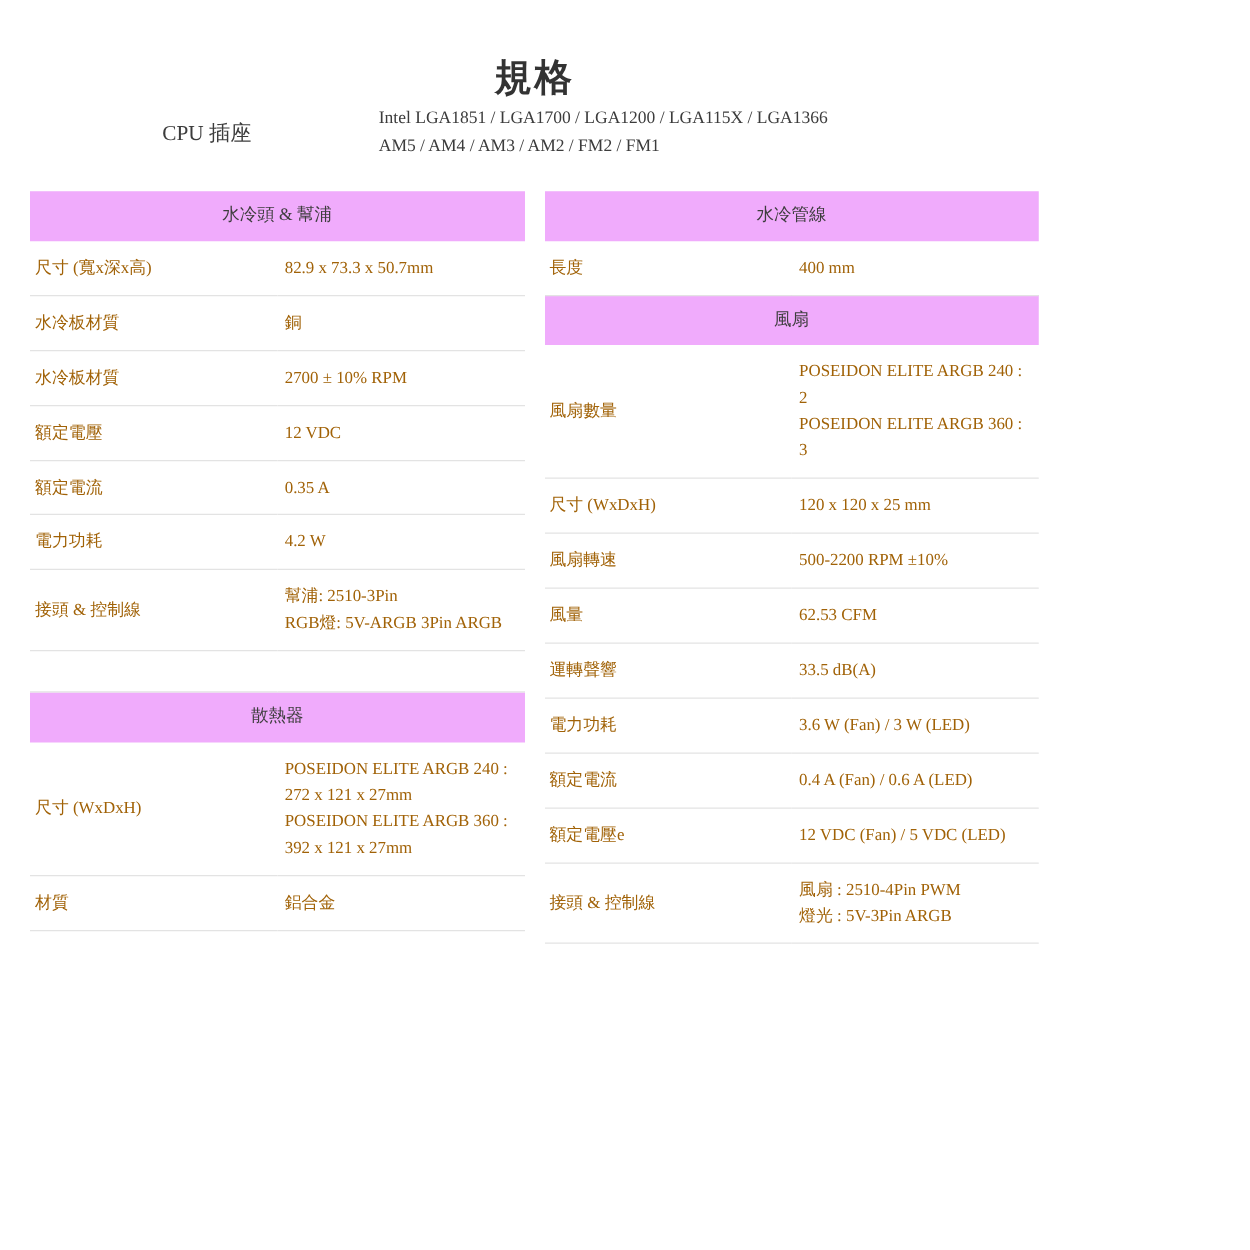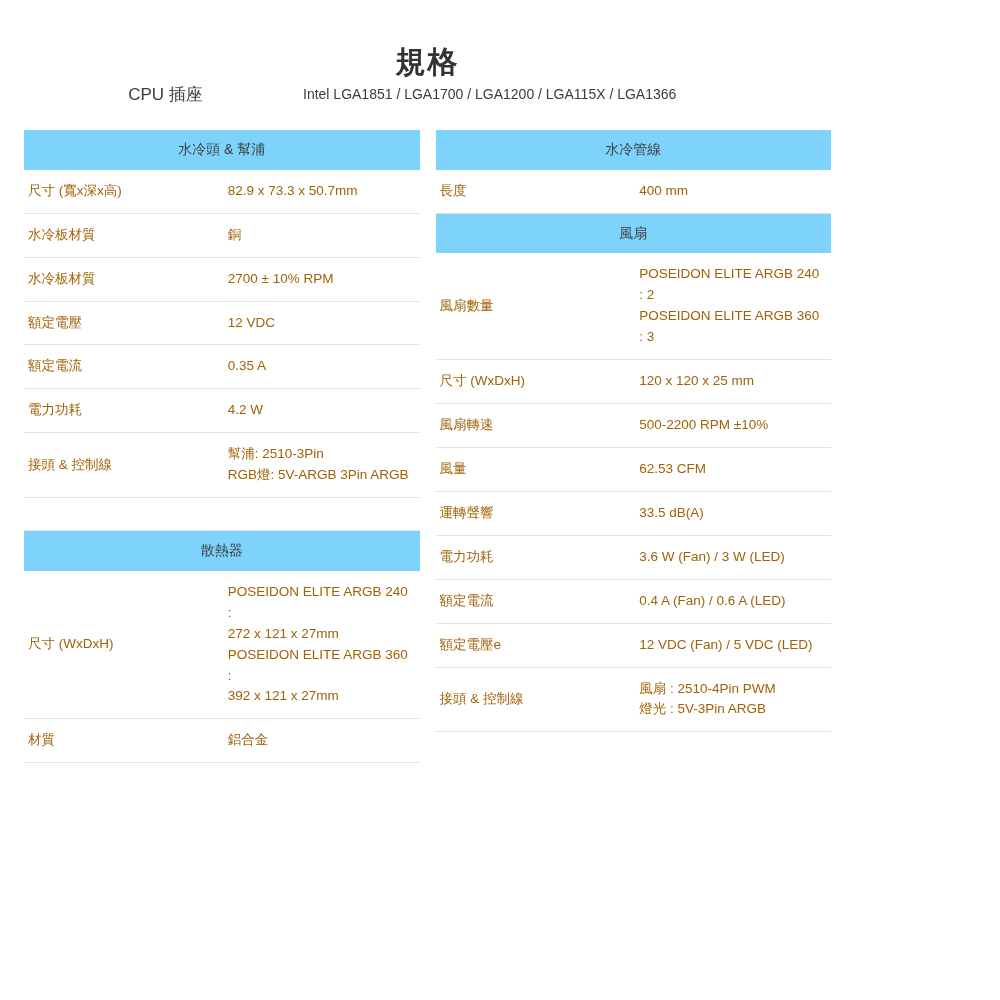--- a/index.html
+++ b/index.html
@@ -12,20 +12,21 @@
     height: 1000px;
     font-family: "Liberation Sans", sans-serif;
     color: #3c3c3c;
     -webkit-font-smoothing: antialiased;
   }
   .page {
     position: relative;
     width: 855px;
     height: 1000px;
     box-sizing: border-box;
+    font-family: Liberation Serif, serif;
   }
   .spec-title {
     text-align: center;
     font-size: 30px;
     font-weight: bold;
     color: #333333;
     letter-spacing: 2px;
     padding-top: 42px;
     margin: 0;
   }
@@ -75,21 +76,21 @@
     line-height: 1.55;
   }
   table.spec td.k {
     width: 42%;
   }
   table.spec td.v {
     width: 58%;
     padding-left: 6px;
   }
   tr.section td {
-    background: #7dd3fc;
+    background: #f0abfc;
     color: #3d3d3d;
     text-align: center;
     font-size: 14px;
     padding: 9px 4px;
     border-bottom: none;
   }
   .spacer-row td {
     border-bottom: none;
     height: 10px;
     padding: 0;
@@ -102,20 +103,21 @@
 <body>
 
 <div class="page">
 
   <h1 class="spec-title">規格</h1>
 
   <div class="socket-block">
     <div class="socket-label">CPU 插座</div>
     <div class="socket-values">
       <div>Intel LGA1851 / LGA1700 / LGA1200 / LGA115X / LGA1366</div>
+      <div>AM5 / AM4 / AM3 / AM2 / FM2 / FM1</div>
     </div>
   </div>
 
   <div class="columns">
 
     <div class="col">
       <table class="spec">
         <tbody>
           <tr class="section">
             <td colspan="2">水冷頭 &amp; 幫浦</td>

